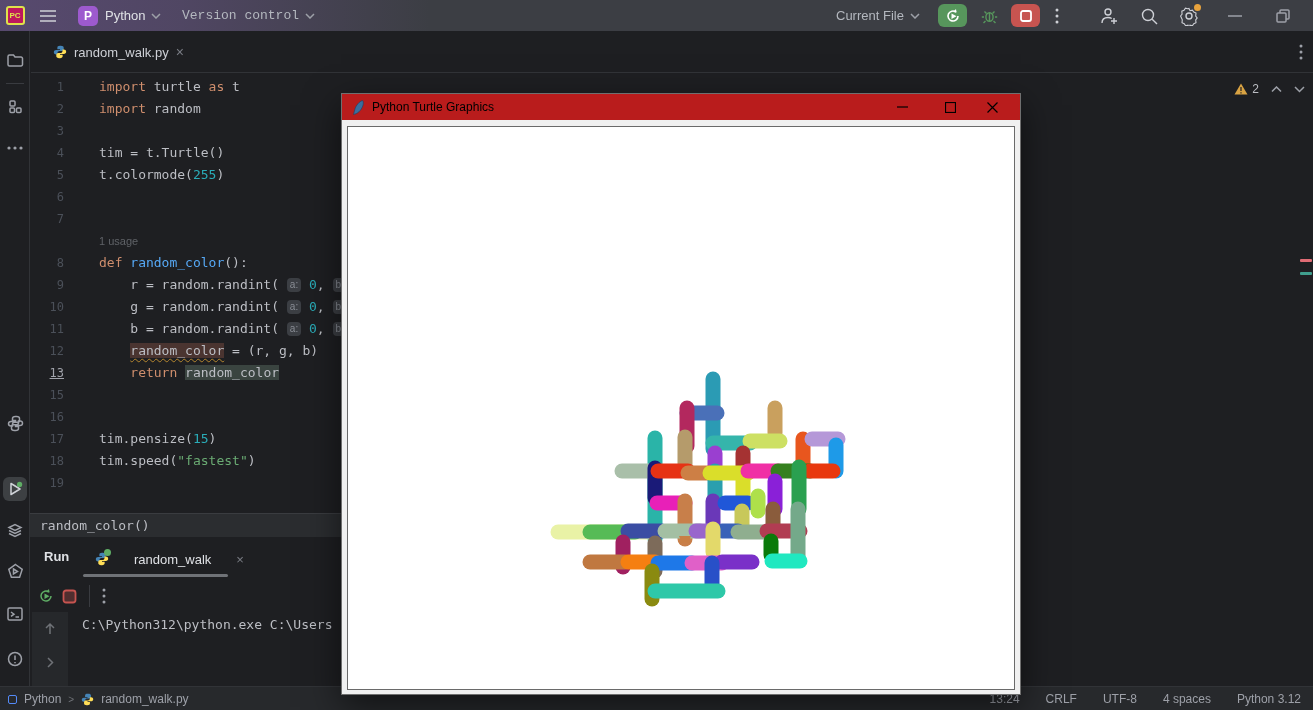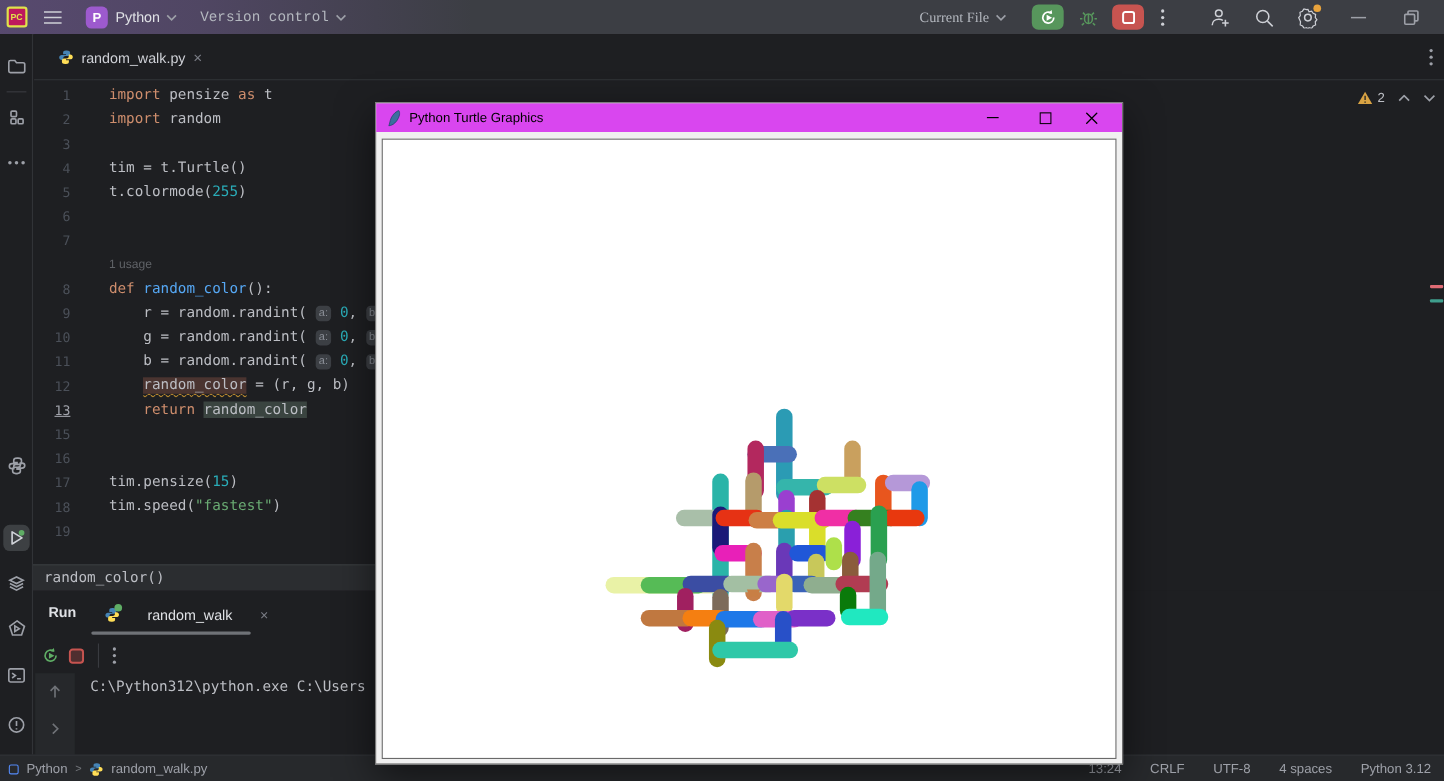--- a/index.html
+++ b/index.html
@@ -20,21 +20,21 @@
   #pc-logo { left:4px; width:22px; justify-content:center; }
   #pc-logo .box { width:19px; height:19px; border:2px solid #dfe24b; border-radius:3px; background:#be185d;
     color:#dfe24b; font-size:8px; font-weight:bold; display:flex; align-items:center; justify-content:center; }
   #burger { left:39px; }
   #proj-badge { left:78px; }
   #proj-badge .p { width:20px; height:20px; border-radius:5px; background:#9d5ace; color:#fff; font-size:12px; font-weight:bold;
     display:flex; align-items:center; justify-content:center; }
   #proj-name { left:105px; color:#dfe1e5; }
   #vcs { left:182px; color:#b4b8bf;font-family:Liberation Mono, monospace; }
   .chev { margin-left:6px; }
-  #run-config { left:836px; color:#b4b8bf;font-family:Liberation Serif, serif; }
+  #run-config { left:836px; color:#b4b8bf; }
   .tb-btn { border-radius:6px; display:flex; align-items:center; justify-content:center; }
   #run-btn { position:absolute; left:938px; top:4px; width:29px; height:23px; background:#57965c; }
   #debug-btn { position:absolute; left:977px; top:5px; width:24px; height:21px; display:flex; align-items:center; justify-content:center; }
   #stop-btn { position:absolute; left:1011px; top:4px; width:29px; height:23px; background:#c75450; }
   #more-dots { left:1049px; width:16px; justify-content:center; }
   #user-add { left:1099px; } #search-btn { left:1140px; } #settings-btn { left:1179px; }
   .gear-dot { position:absolute; right:-2px; top:4px; width:7px; height:7px; border-radius:50%; background:#e8a33d; }
   #win-min { left:1228px; } #win-restore { left:1276px; }
 
   
@@ -84,21 +84,21 @@
   #statusbar { position:absolute; left:0; top:686px; width:1313px; height:24px; background:#27292c; border-top:1px solid #313337;
     font-size:12px; color:#9da0a8; }
   #sb-left { position:absolute; left:8px; top:0; height:24px; display:flex; align-items:center; gap:7px; }
   #sb-right { position:absolute; right:12px; top:0; height:24px; display:flex; align-items:center; gap:26px; }
   .sb-sq { width:9px; height:9px; border:1.5px solid #548af7; border-radius:2px; }
   .sb-sep { color:#6f7277; font-size:10px; }
 
   
   #turtle-win { position:absolute; left:341px; top:93px; width:680px; height:602px; background:#f0f0f0;
     border:1px solid #6f6f6f; box-shadow:0 12px 34px rgba(0,0,0,.55); z-index:50; }
-  #tw-titlebar { position:absolute; left:0; top:0; width:100%; height:26px; background:#d946ef; display:flex; align-items:center; }
+  #tw-titlebar { position:absolute; left:0; top:0; width:100%; height:26px; background:#b91c1c; display:flex; align-items:center; }
   #tw-title { margin-left:30px; font-size:12px; color:#000; }
   #tw-feather { position:absolute; left:10px; top:6px; }
   .tw-ctrl { position:absolute; top:0; width:40px; height:26px; display:flex; align-items:center; justify-content:center; }
   #tw-min { left:540px; } #tw-max { left:588px; } #tw-close { left:630px; }
   #tw-canvas { position:absolute; left:5px; top:32px; width:668px; height:564px; background:#fff; border:1px solid #6a6a6a; }
 </style>
 </head>
 <body>
 
 <div id="app">
@@ -306,21 +306,21 @@
           <g fill="#9da0a8">
             <circle cx="2" cy="2" r="1.5"></circle>
             <circle cx="2" cy="8" r="1.5"></circle>
             <circle cx="2" cy="14" r="1.5"></circle>
           </g>
         </svg>
     </div>
   </div>
 
   <div id="editor">
-      <div class="row" style="top: 3px;"><span class="ln">1</span><span class="lt"><span class="tk-k">import</span><span class="tk-d"> pensize </span><span class="tk-k">as</span><span class="tk-d"> t</span></span></div>
+      <div class="row" style="top: 3px;"><span class="ln">1</span><span class="lt"><span class="tk-k">import</span><span class="tk-d"> turtle </span><span class="tk-k">as</span><span class="tk-d"> t</span></span></div>
       <div class="row" style="top: 3px;"><span class="ln">2</span><span class="lt"><span class="tk-k">import</span><span class="tk-d"> random</span></span></div>
       <div class="row" style="top: 3px;"><span class="ln">3</span><span class="lt"></span></div>
       <div class="row" style="top: 3px;"><span class="ln">4</span><span class="lt"><span class="tk-d">tim = t.Turtle()</span></span></div>
       <div class="row" style="top: 3px;"><span class="ln">5</span><span class="lt"><span class="tk-d">t.colormode(</span><span class="tk-n">255</span><span class="tk-d">)</span></span></div>
       <div class="row" style="top: 3px;"><span class="ln">6</span><span class="lt"></span></div>
       <div class="row" style="top: 3px;"><span class="ln">7</span><span class="lt"></span></div>
       <div class="row" style="top: 3px;"><span class="inlay">1 usage</span></div>
       <div class="row" style="top: 3px;"><span class="ln">8</span><span class="lt"><span class="tk-k">def </span><span class="tk-f">random_color</span><span class="tk-d">():</span></span></div>
       <div class="row" style="top: 3px;"><span class="ln">9</span><span class="lt"><span class="tk-d">    r = random.randint( </span><span class="tk-h">a:</span><span class="tk-d"> </span><span class="tk-n">0</span><span class="tk-d">, </span><span class="tk-h">b:</span></span></div>
       <div class="row" style="top: 3px;"><span class="ln">10</span><span class="lt"><span class="tk-d">    g = random.randint( </span><span class="tk-h">a:</span><span class="tk-d"> </span><span class="tk-n">0</span><span class="tk-d">, </span><span class="tk-h">b:</span></span></div>

